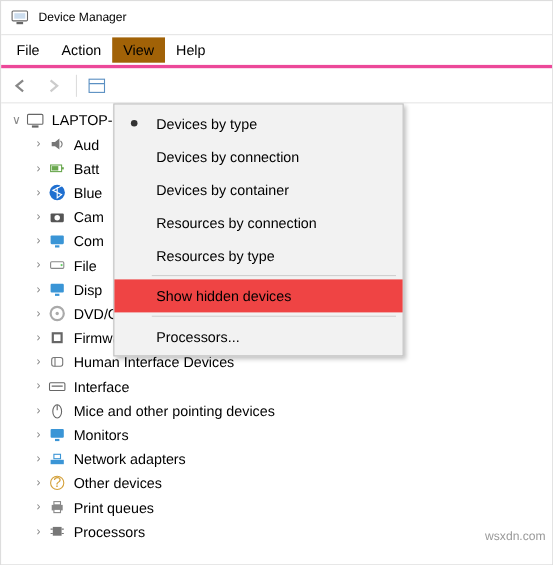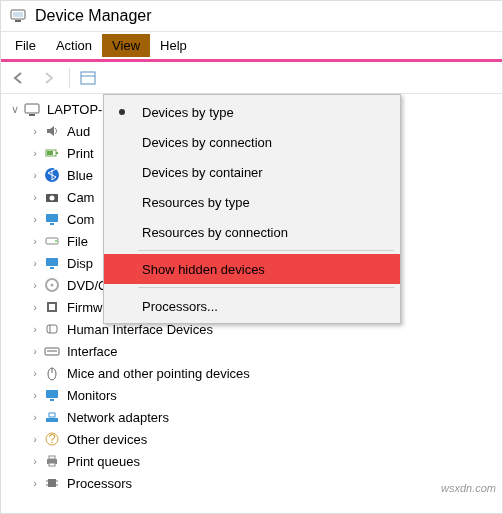--- a/index.html
+++ b/index.html
@@ -1,40 +1,40 @@
 <!DOCTYPE html>
 <html><head>
 <meta charset="utf-8">
 <style>
   * { box-sizing: border-box; font-family: "Segoe UI", Tahoma, sans-serif; font-size: 13px; }
   body { margin: 0; background: #fff; color: #000; width: 503px; height: 514px; overflow: hidden; border: 1px solid #ddd; }
   .titlebar { display: flex; align-items: center; padding: 6px 8px; border-bottom: 1px solid #e5e5e5; }
   .titlebar .app-icon { width: 18px; height: 18px; margin-right: 8px; }
-  .titlebar .title { font-size: 16px; }
+  .titlebar .title { font-size: 11px; }
   .menubar { display: flex; padding: 2px 4px; border-bottom: 3px solid #ec4899; }
   .menubar .menu-item { padding: 4px 10px; cursor: default; }
   .menubar .menu-item.open { background: #a16207; }
   .toolbar { display: flex; align-items: center; padding: 2px 4px; border-bottom: 1px solid #e5e5e5; height: 32px; }
   .toolbar .btn { width: 28px; height: 26px; display: flex; align-items: center; justify-content: center; margin-right: 2px; }
   .toolbar .sep { width: 1px; height: 20px; background: #ddd; margin: 0 4px; }
   .content { position: relative; padding: 4px 0 4px 8px; }
   .tree { list-style: none; margin: 0; padding: 0; }
   .tree ul { list-style: none; margin: 0; padding: 0 0 0 20px; }
   .tree li { display: flex; align-items: center; height: 22px; white-space: nowrap; }
   .exp { width: 12px; text-align: center; color: #888; margin-right: 2px; font-size: 11px; cursor: default;}
   .node-icon { width: 18px; height: 16px; margin-right: 6px; display: inline-flex; align-items: center; justify-content: center; }
   .node-label { }
-  .dropdown { position: absolute; top: 0; left: 102px; width: 298px; background: #f2f2f2; border: 1px solid #c0c0c0; box-shadow: 2px 2px 4px rgba(0,0,0,0.25); padding: 2px 0; }
+  .dropdown { position: absolute; top: 0; left: 102px; width: 264px; background: #f2f2f2; border: 1px solid #c0c0c0; box-shadow: 2px 2px 4px rgba(0,0,0,0.25); padding: 2px 0; }
   .dropdown .dd-item { display: flex; align-items: center; height: 30px; padding: 0 10px 0 4px; cursor: default; }
   .dropdown .dd-item.highlight { background: #ef4444; }
   .dropdown .dd-sep { height: 1px; background: #d0d0d0; margin: 3px 6px 3px 34px; }
   .dd-gutter { width: 28px; display: flex; align-items: center; justify-content: center; }
   .dd-label { padding-left: 6px; }
   .radio-dot { width: 6px; height: 6px; border-radius: 50%; background: #333; }
-  .watermark { position: absolute; right: 6px; bottom: 4px; font-size: 11px; color: #999; font-style: italic; }
+  .watermark { position: absolute; right: 6px; bottom: 4px; font-size: 11px; color: #999; }
 </style>
 </head>
 <body>
 
 <div class="titlebar">
   <span class="app-icon">
     <svg viewBox="0 0 18 18">
         <rect x="2" y="3" width="14" height="9" rx="1" fill="#fff" stroke="#666"></rect>
         <rect x="4" y="5" width="10" height="5" fill="#cde"></rect>
         <rect x="6" y="13" width="6" height="2" fill="#666"></rect>
@@ -95,21 +95,21 @@
         </li>
         <li>
           <span class="exp">›</span>
           <span class="node-icon">
             <svg width="16" height="16">
               <rect x="2" y="5" width="10" height="6" fill="none" stroke="#6aa84f"></rect>
               <rect x="12" y="7" width="2" height="2" fill="#6aa84f"></rect>
               <rect x="3" y="6" width="6" height="4" fill="#6aa84f"></rect>
             </svg>
           </span>
-          <span class="node-label">Print</span>
+          <span class="node-label">Batt</span>
         </li>
         <li>
           <span class="exp">›</span>
           <span class="node-icon">
             <svg width="16" height="16">
               <circle cx="8" cy="8" r="7" fill="#1f6fd0"></circle>
               <path d="M8 3v10l4-3-8-4 8-4-4-3" fill="none" stroke="#fff" stroke-width="1"></path>
             </svg>
           </span>
           <span class="node-label">Blue</span>
@@ -272,25 +272,25 @@
         <div class="dd-item">
           <span class="dd-gutter"></span>
           <span class="dd-label">Devices by connection</span>
         </div>
         <div class="dd-item">
           <span class="dd-gutter"></span>
           <span class="dd-label">Devices by container</span>
         </div>
         <div class="dd-item">
           <span class="dd-gutter"></span>
+          <span class="dd-label">Resources by connection</span>
+        </div>
+        <div class="dd-item">
+          <span class="dd-gutter"></span>
           <span class="dd-label">Resources by type</span>
-        </div>
-        <div class="dd-item">
-          <span class="dd-gutter"></span>
-          <span class="dd-label">Resources by connection</span>
         </div>
       </div>
     <div class="dd-sep"></div>
     <div class="dd-item highlight">
       <span class="dd-gutter"></span>
       <span class="dd-label">Show hidden devices</span>
     </div>
     <div class="dd-sep"></div>
     <div class="dd-item">
       <span class="dd-gutter"></span>

